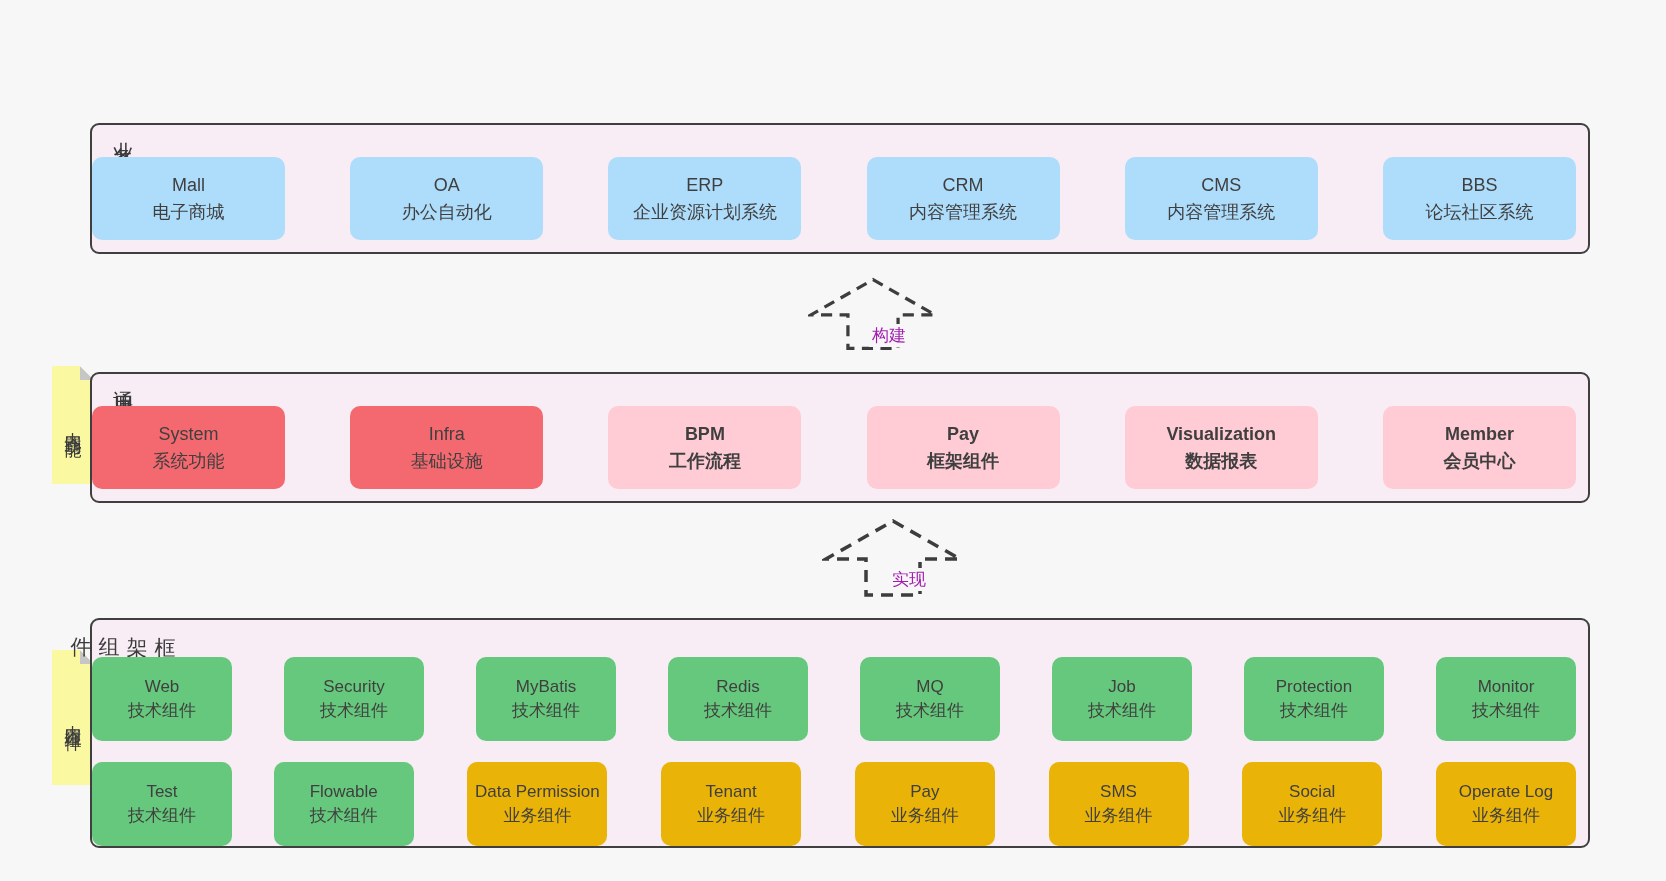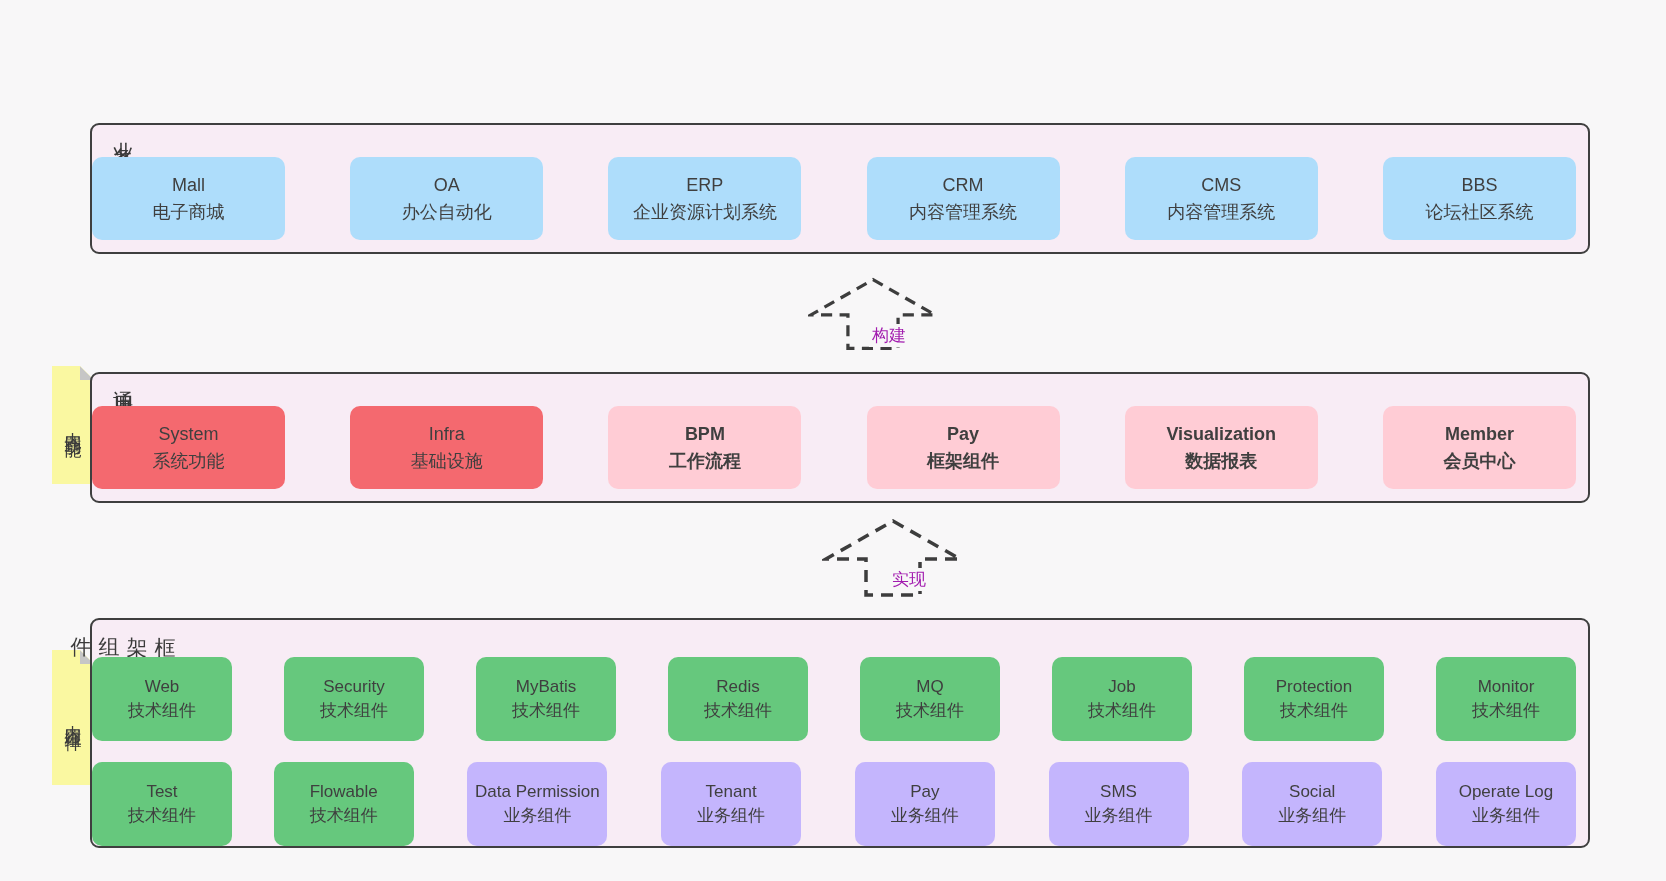--- a/index.html
+++ b/index.html
@@ -67,21 +67,21 @@
     text-align:center;
     border-radius:10px;
     color:#3f3f3f;
   }
   .boxes-wide .box{width:193px;height:83px;font-size:18px;line-height:27px;}
   .boxes-small .box{width:140px;height:84px;font-size:17px;line-height:24px;padding:0 6px;box-sizing:border-box;}
   .v-blue{background:#aeddfb;}
   .v-red{background:#f4696f;}
   .v-pink{background:#ffccd5;font-weight:bold;}
   .v-green{background:#66c87d;}
-  .v-lightgreen{background:#c4b5fd;margin-left:12px;}
+  .v-lightgreen{background:#eab308;margin-left:12px;}
   
   .sticky{
     position:absolute;
     background:#faf8a1;
     clip-path:polygon(0 0, calc(100% - 14px) 0, 100% 14px, 100% 100%, 0 100%);
     display:flex;
     align-items:center;
     justify-content:center;
     font-size:17px;
     color:#3a3a3a;

